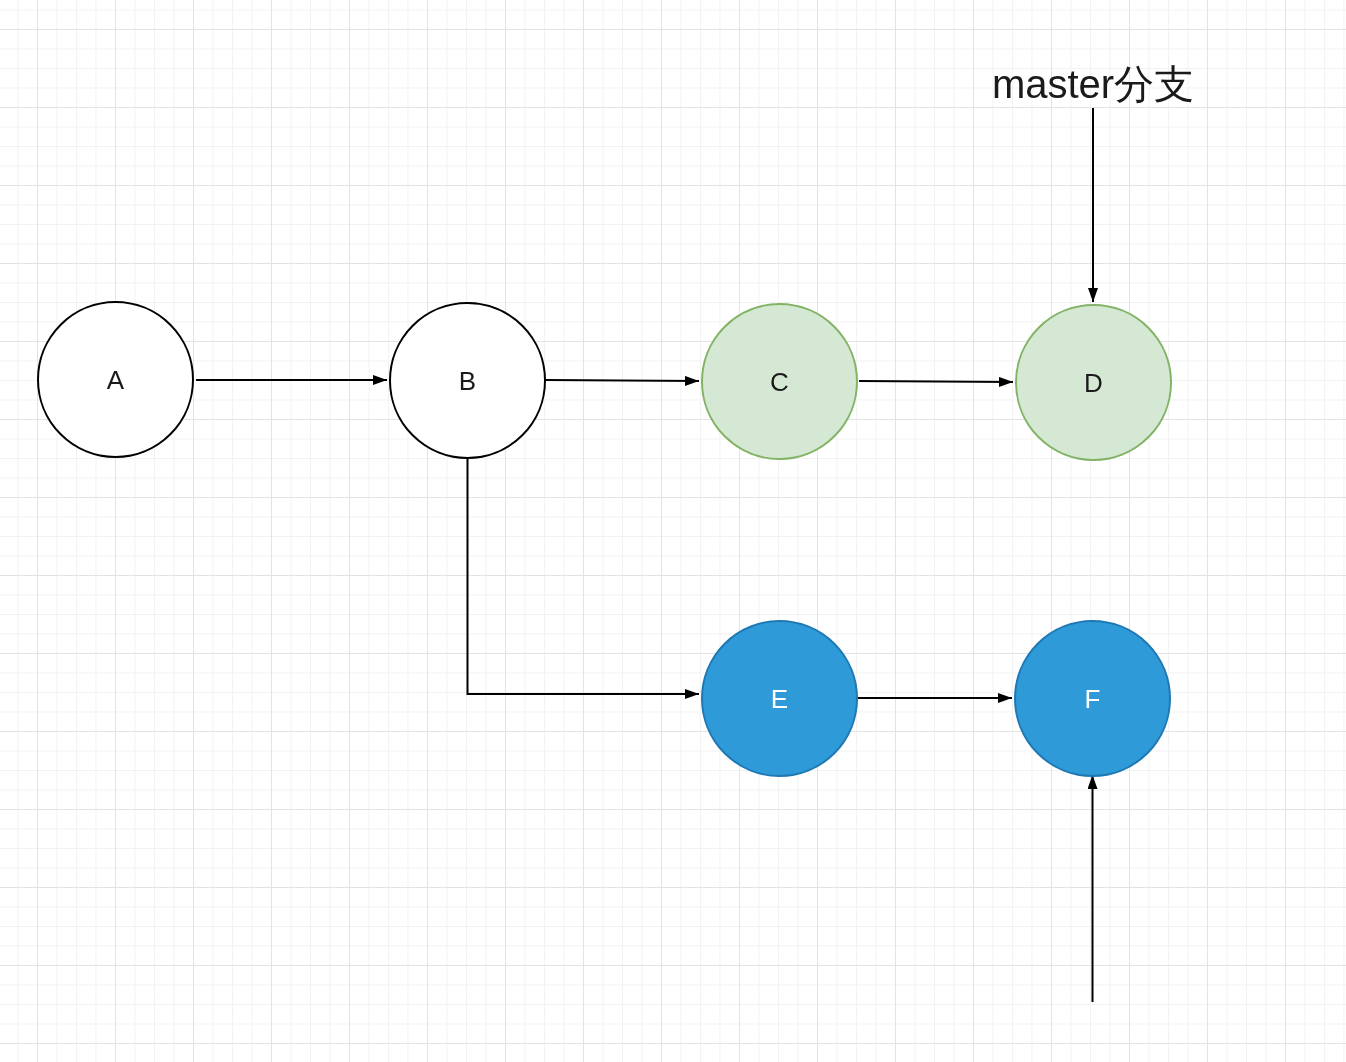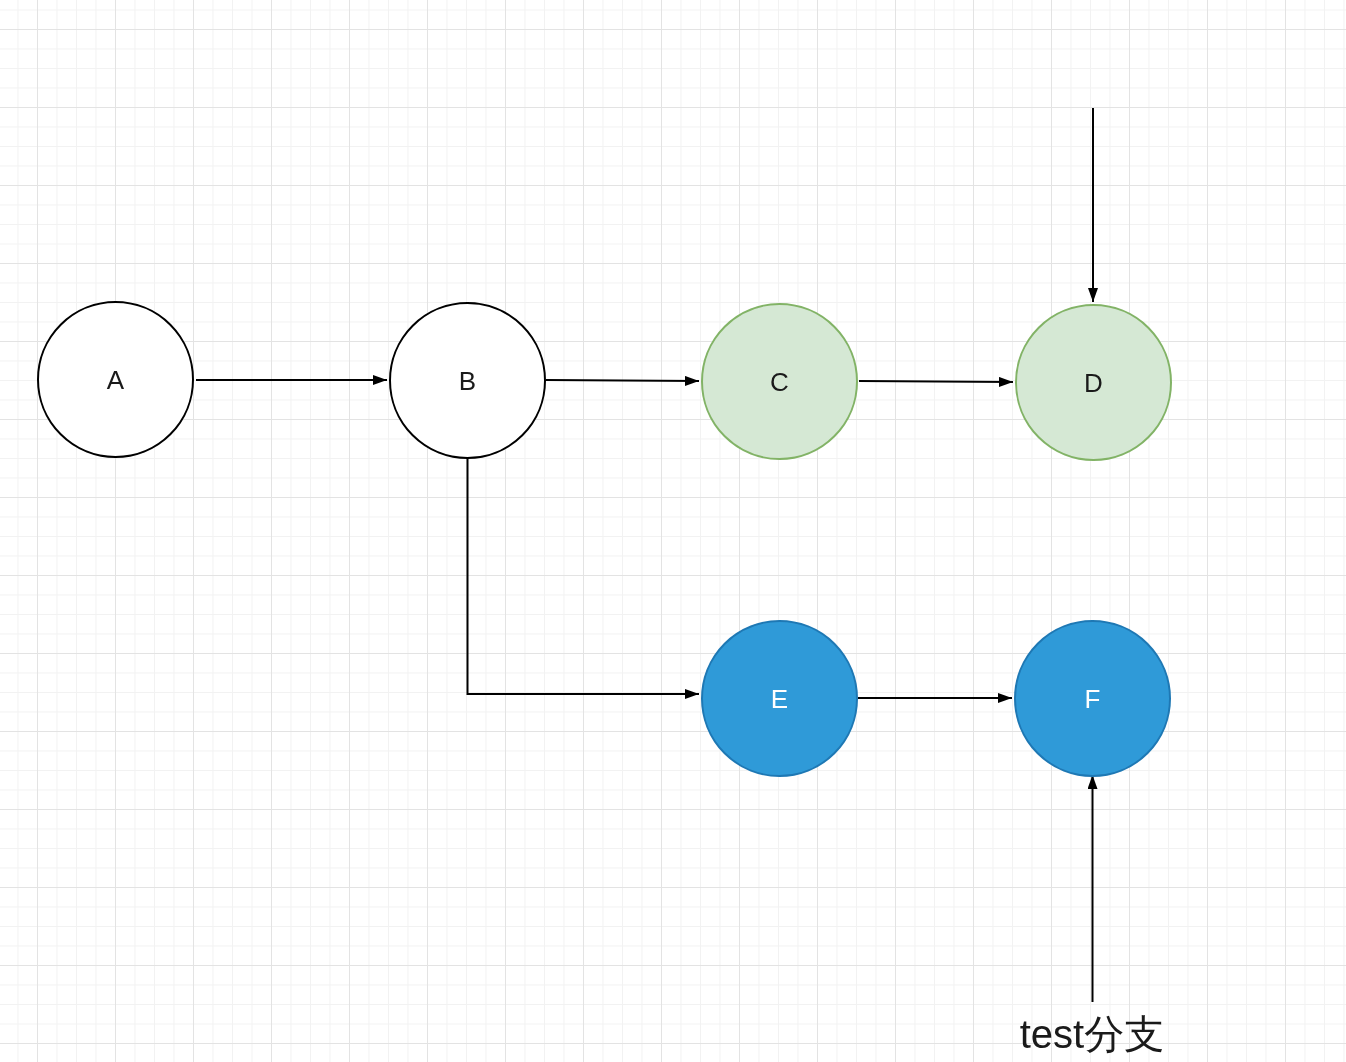--- a/index.html
+++ b/index.html
@@ -137,16 +137,16 @@
   </div>
 
   <div class="node style-blue pos-e">
     <span>E</span>
   </div>
 
   <div class="node style-blue pos-f">
     <span>F</span>
   </div>
 
+  <div class="branch-label master">master分支</div>
 
-  <div class="branch-label test">test分支</div>
 
 </div>
 
 </body></html>

